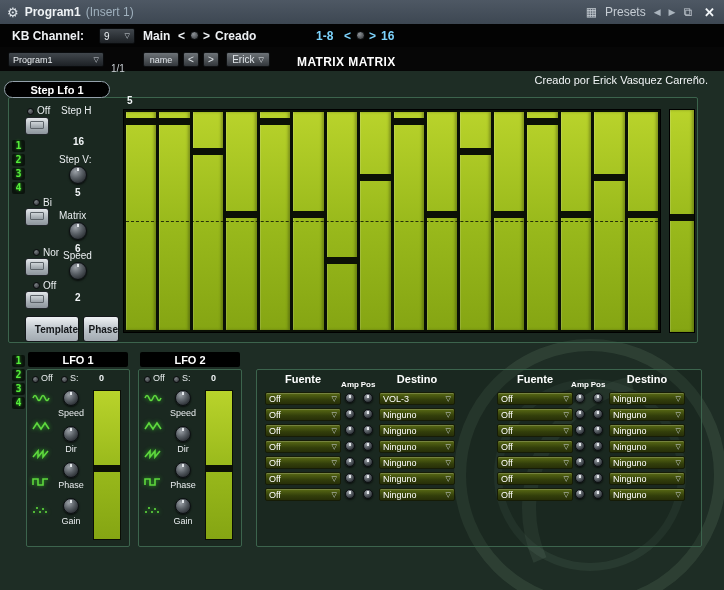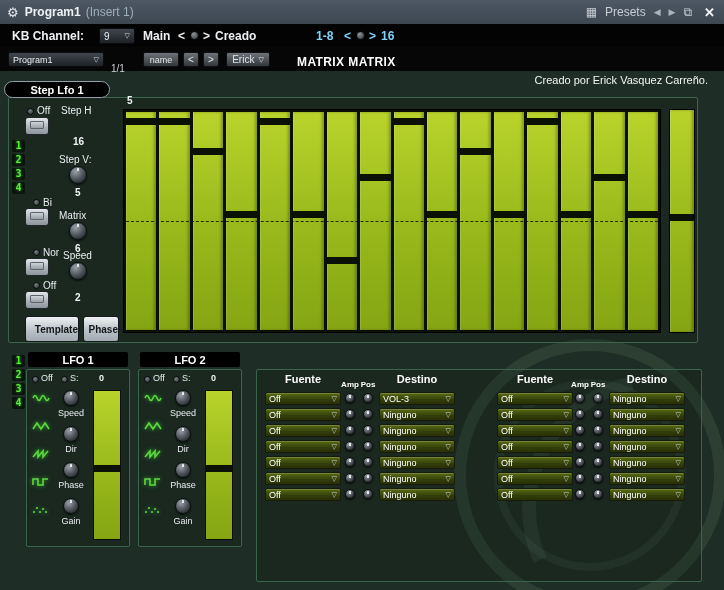--- a/index.html
+++ b/index.html
@@ -345,21 +345,21 @@
       <div class="knob k16"></div>
       <span class="klbl">Phase</span>
       <div class="knob k16"></div>
       <span class="klbl">Gain</span>
     </div>
     <div class="meter">
         <div class="notch" style="top: calc(52% - 3px);"></div>
       </div>
   </div>
 
-  <div class="panel" style="left:256px;top:369px;width:446px;height:213px">
+  <div class="panel" style="left:256px;top:369px;width:446px;height:178px">
     <span class="rhead" style="left:8px;top:3px;width:76px">Fuente</span>
     <span class="rhead small" style="left:82px;top:10px;width:22px">Amp</span>
     <span class="rhead small" style="left:100px;top:10px;width:22px">Pos</span>
     <span class="rhead" style="left:122px;top:3px;width:76px">Destino</span>
     <span class="rhead" style="left:240px;top:3px;width:76px">Fuente</span>
     <span class="rhead small" style="left:312px;top:10px;width:22px">Amp</span>
     <span class="rhead small" style="left:330px;top:10px;width:22px">Pos</span>
     <span class="rhead" style="left:352px;top:3px;width:76px">Destino</span>
     <div class="rrows">
         <div class="rrow">

